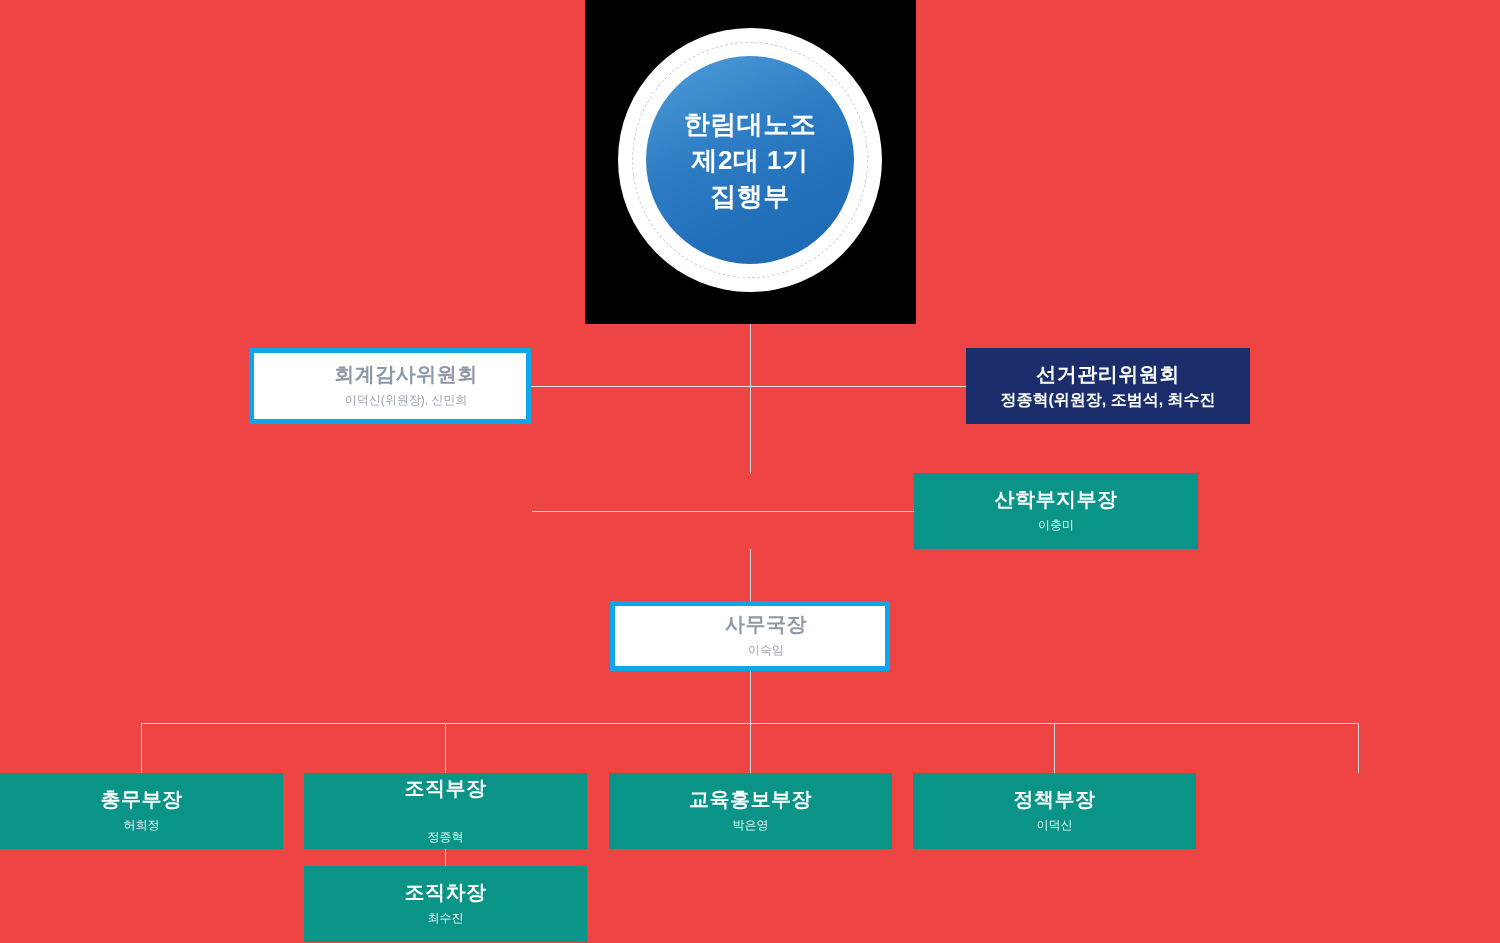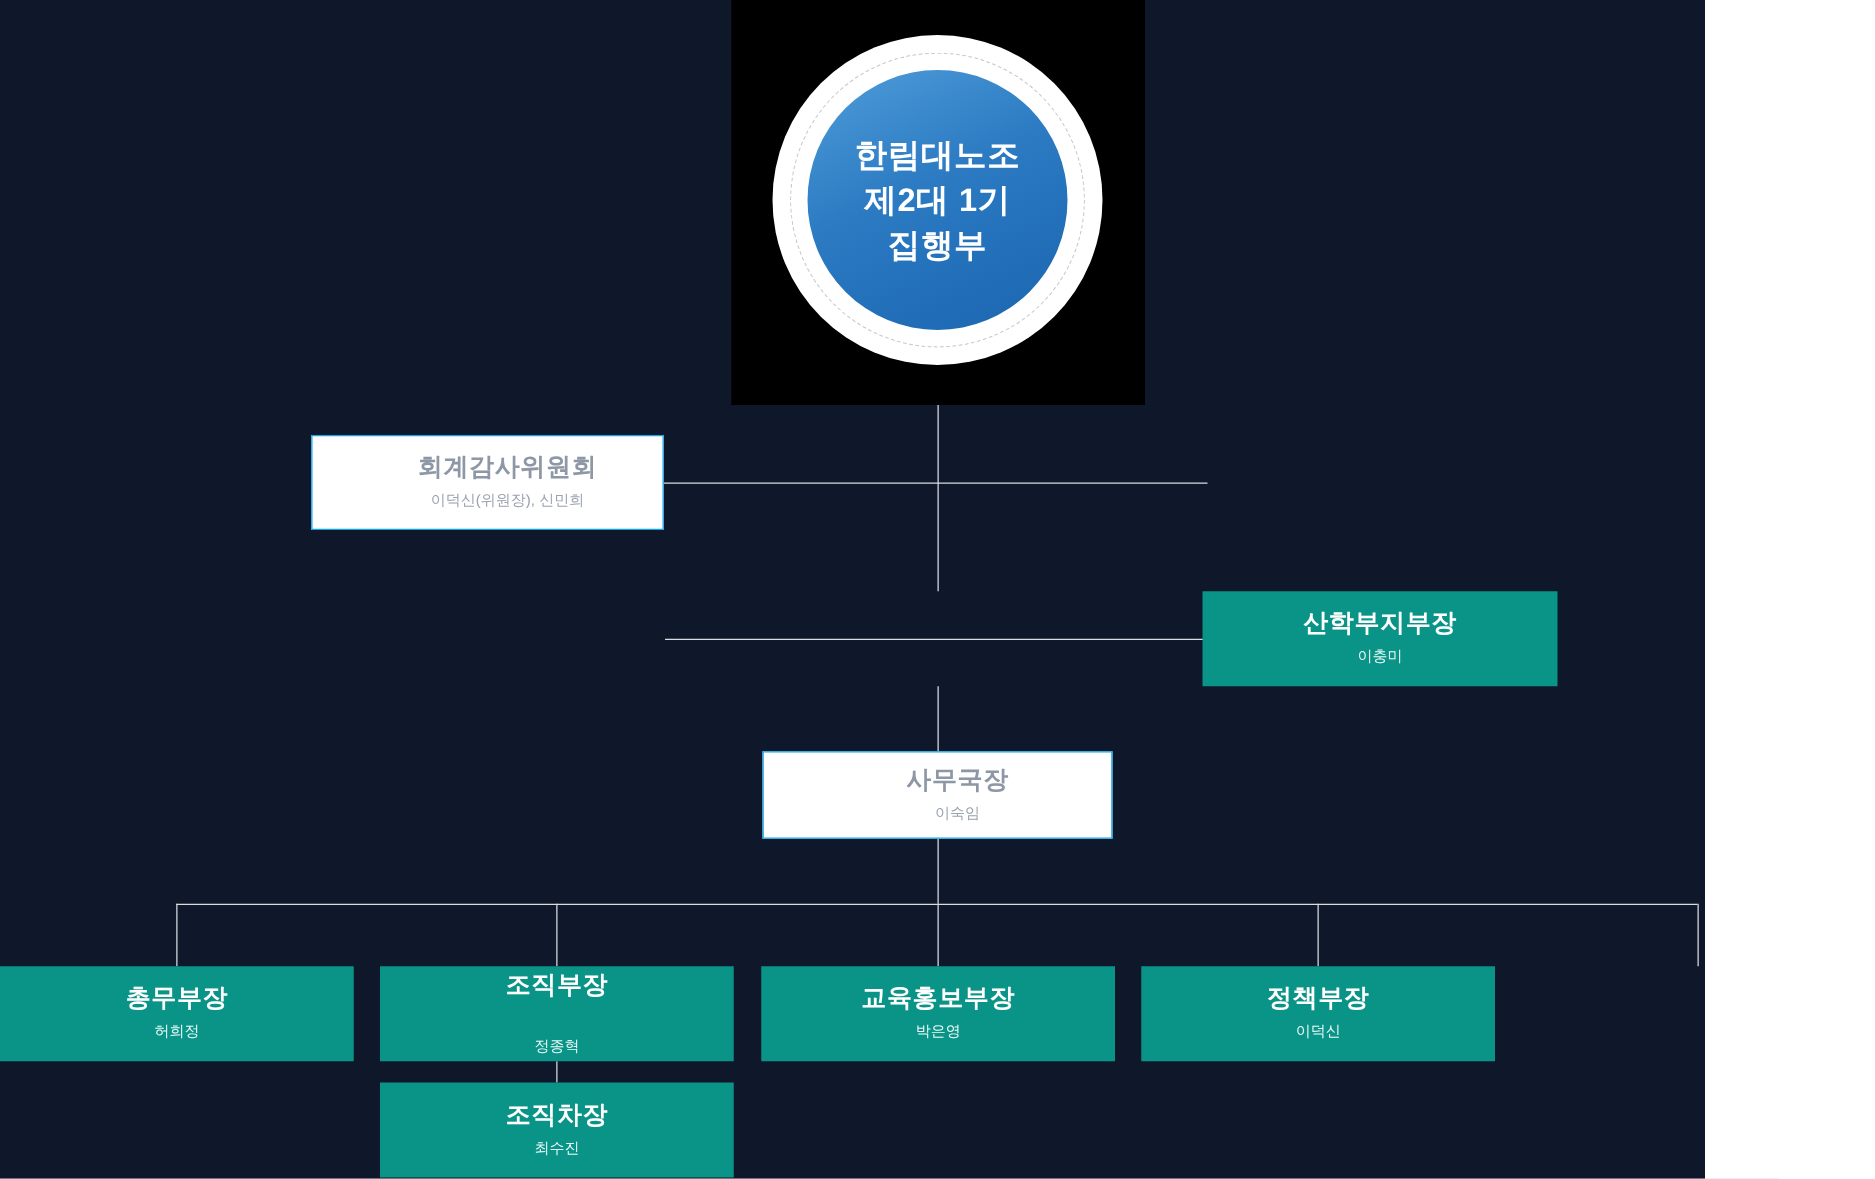--- a/index.html
+++ b/index.html
@@ -3,23 +3,23 @@
 <meta charset="utf-8">
 <style>
   html, body {
     margin: 0;
     padding: 0;
     background: #ffffff;
     font-family: "Liberation Sans", sans-serif;
   }
   .canvas {
     position: relative;
-    width: 1364px;
+    width: 1500px;
     height: 943px;
-    background: #0f172a;
+    background: #ef4444;
     overflow: hidden;
   }
 
   
   .line {
     position: absolute;
     background: #d9dde0;
     z-index: 1;
   }
   .line.v { width: 1px; }
@@ -89,21 +89,21 @@
     line-height: 26px;
     letter-spacing: 0.5px;
   }
   .node-members {
     font-size: 12px;
     line-height: 22px;
     margin-top: 2px;
   }
   .node.plain {
     background: #ffffff;
-    border: 1px solid #0ea5e9;
+    border: 5px solid #0ea5e9;
     padding-left: 32px;
   }
   .node.plain .node-title { color: #8d97a5; }
   .node.plain .node-members { color: #99a2ae; }
 
   .node.teal { background: #099487; }
   .node.teal .node-title { color: #ffffff; }
   .node.teal .node-members { color: #eafaf8; }
 
   .node.navy { background: #1b2e6b; }
@@ -134,22 +134,26 @@
   <div class="blue-circle">
     <div class="root-line">한림대노조</div>
     <div class="root-line">제2대 1기</div>
     <div class="root-line">집행부</div>
   </div>
 
   <div class="node plain" style="left:249px; top:348px; width:282px;">
     <div class="node-title">회계감사위원회</div>
     <div class="node-members">이덕신(위원장), 신민희</div>
   </div>
+  <div class="node navy" style="left:966px; top:348px; width:284px;">
+    <div class="node-title">선거관리위원회</div>
+    <div class="node-members">정종혁(위원장, 조범석, 최수진</div>
+  </div>
 
-  <div class="node teal" style="left:962px; top:473px; width:284px;">
+  <div class="node teal" style="left:914px; top:473px; width:284px;">
     <div class="node-title">산학부지부장</div>
     <div class="node-members">이충미</div>
   </div>
 
   <div class="node plain" style="left:610px; top:601px; width:280px; height:70px;">
     <div class="node-title">사무국장</div>
     <div class="node-members">이숙임</div>
   </div>
 
   <div class="node teal" style="left:0px; top:773px; width:283px;">

